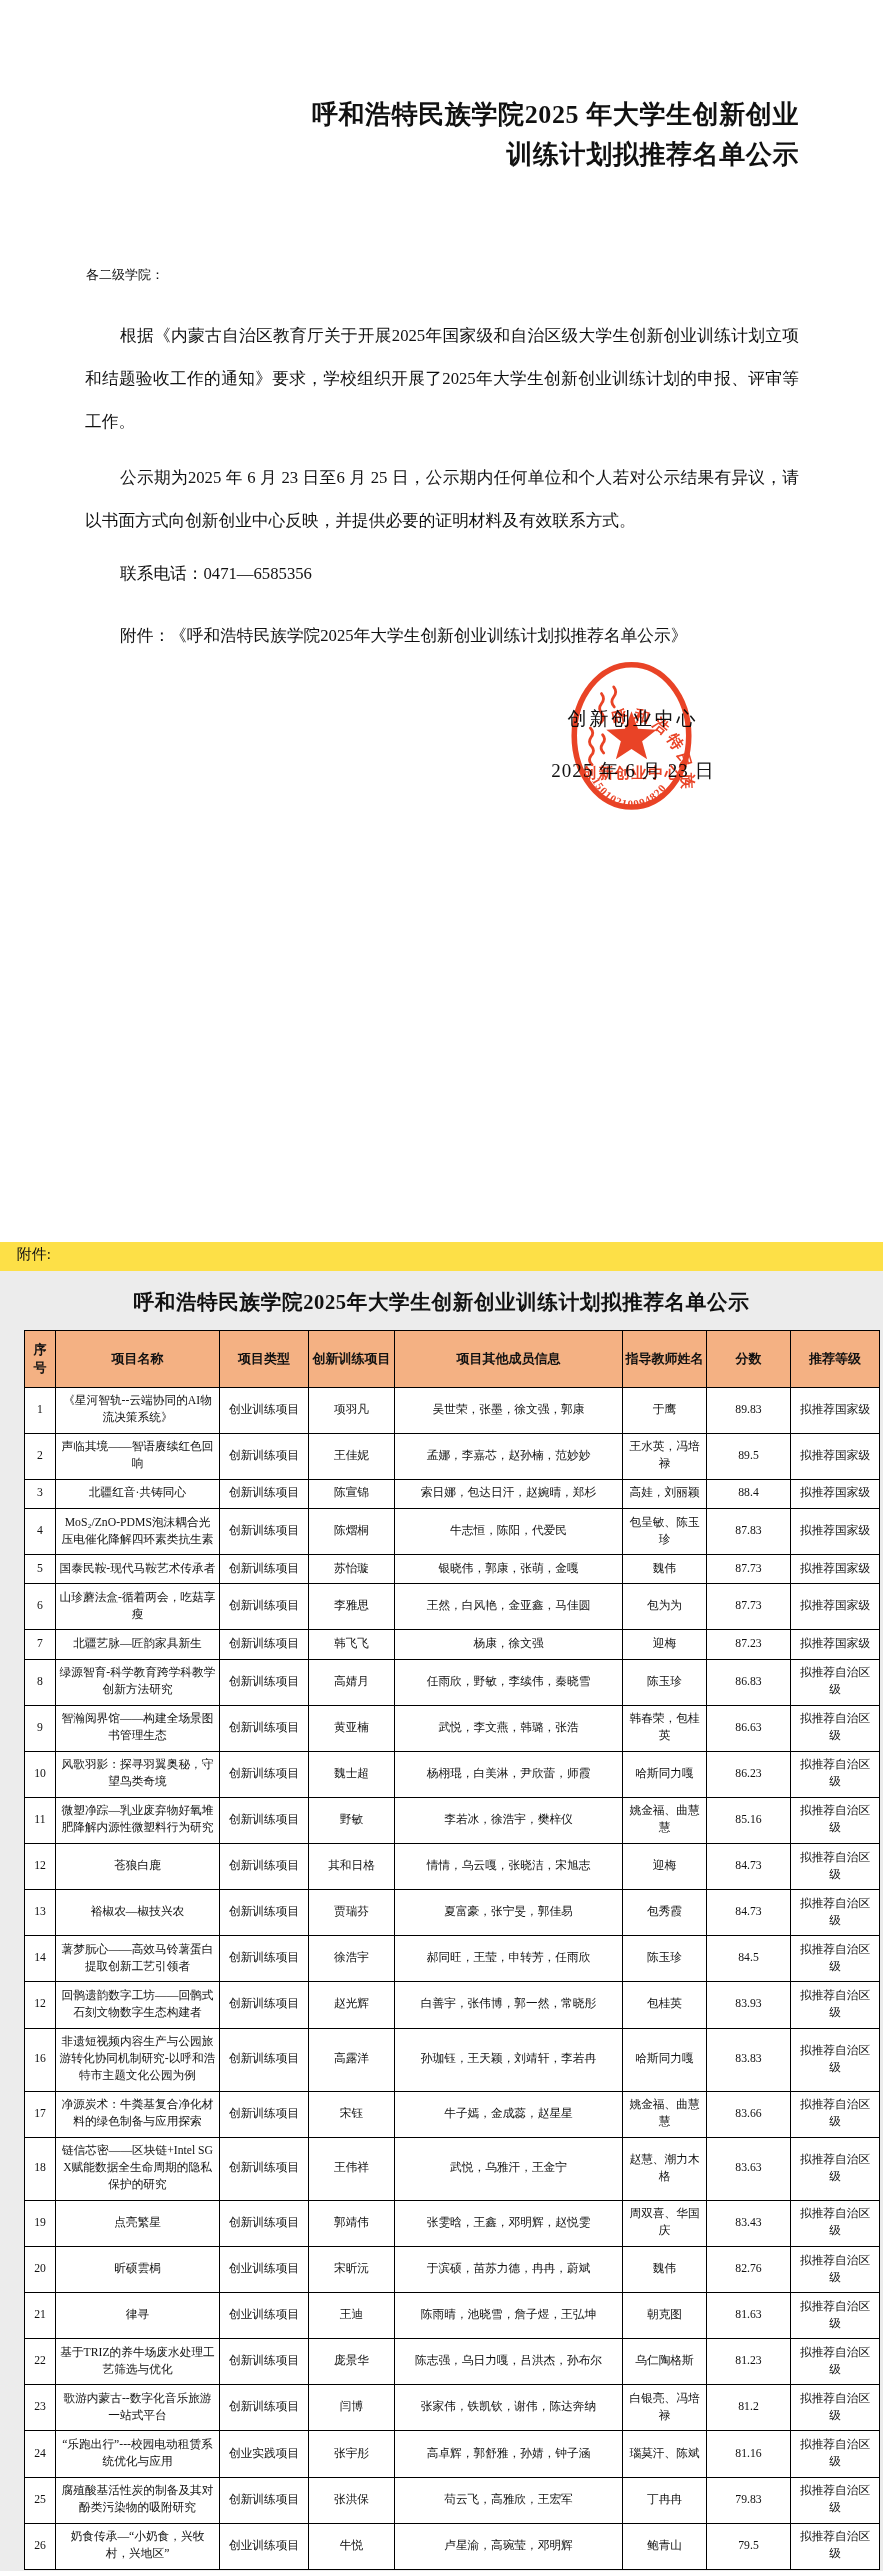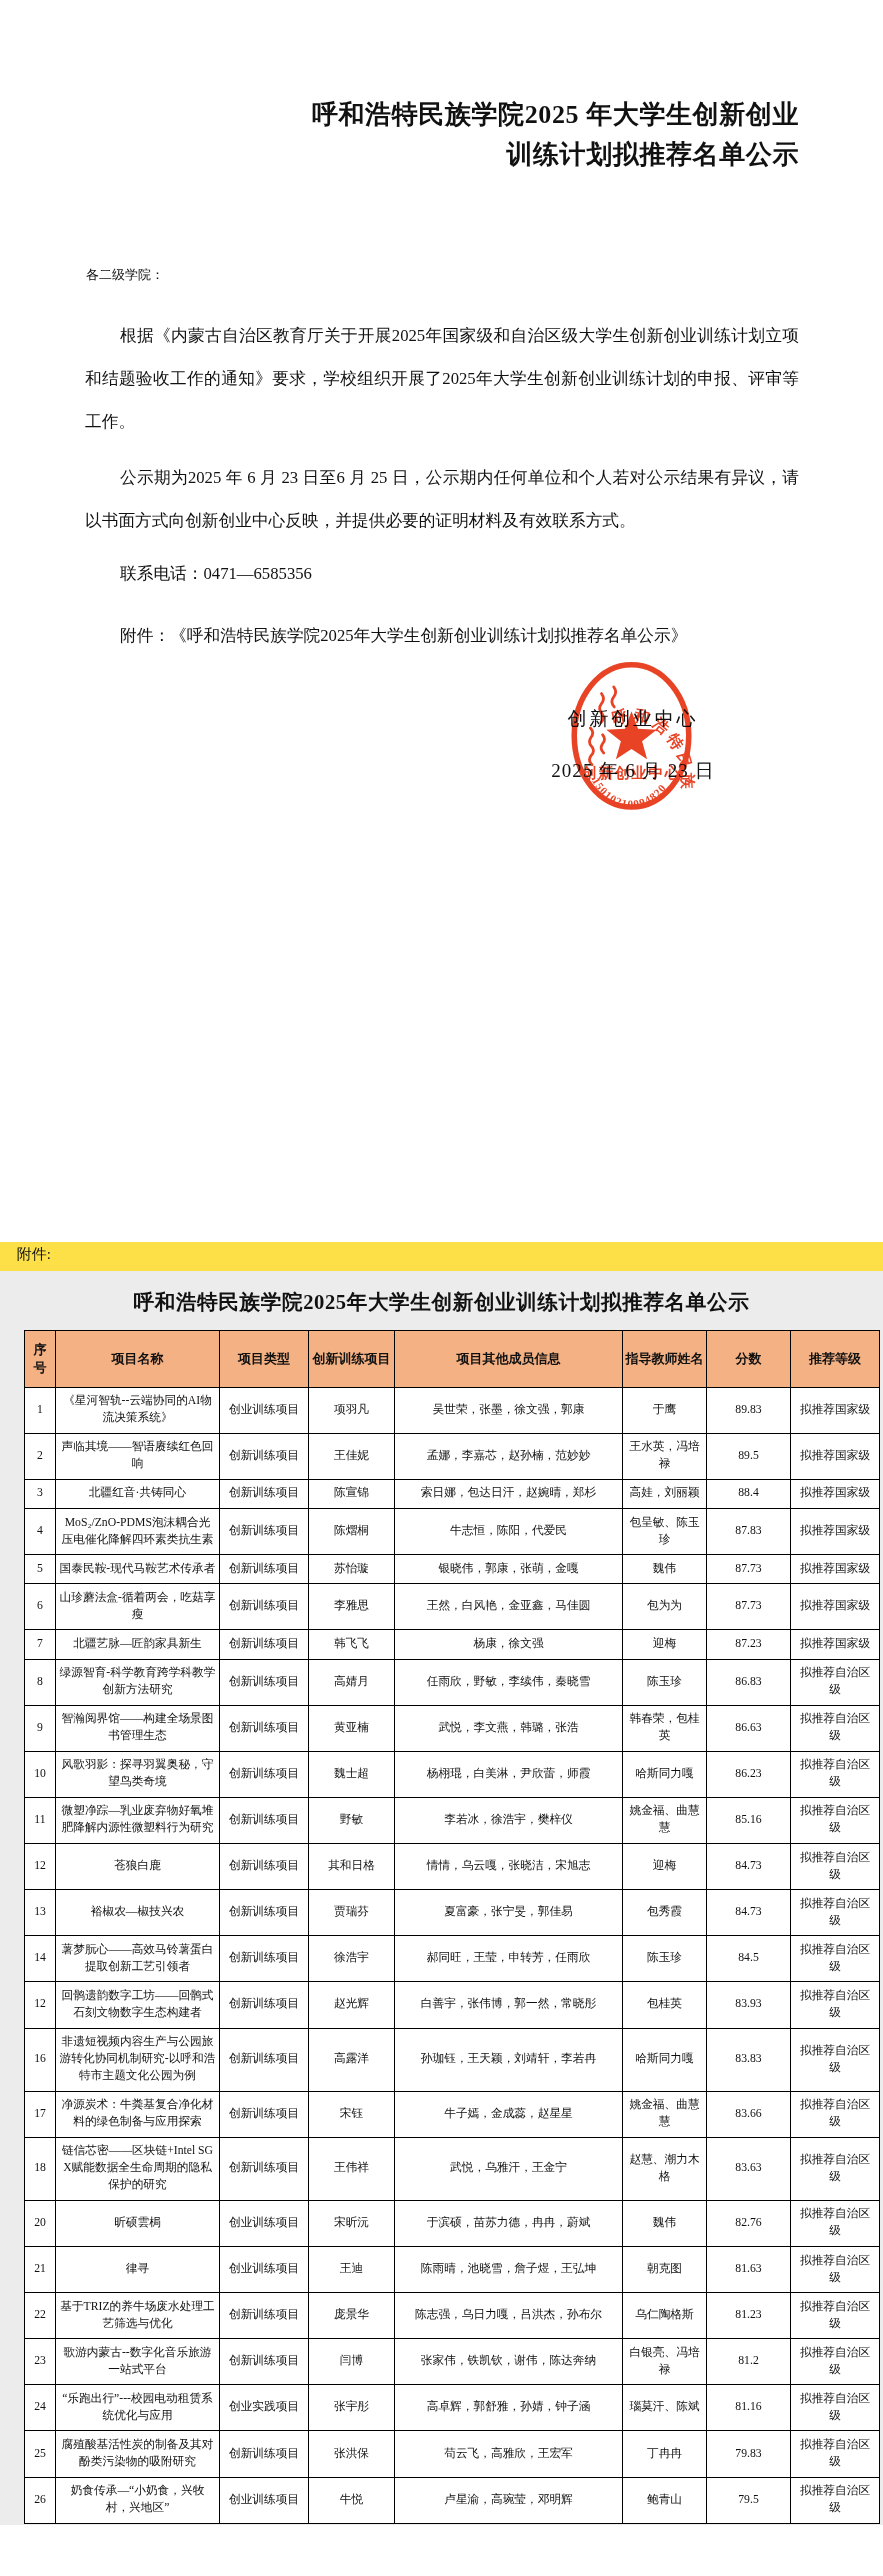--- a/index.html
+++ b/index.html
@@ -280,20 +280,30 @@
             <td>18</td>
             <td>链信芯密——区块链+Intel SGX赋能数据全生命周期的隐私保护的研究</td>
             <td>创新训练项目</td>
             <td>王伟祥</td>
             <td>武悦，乌雅汗，王金宁</td>
             <td>赵慧、潮力木格</td>
             <td>83.63</td>
             <td>拟推荐自治区级</td>
           </tr>
           <tr>
+            <td>19</td>
+            <td>点亮繁星</td>
+            <td>创新训练项目</td>
+            <td>郭靖伟</td>
+            <td>张雯晗，王鑫，邓明辉，赵悦雯</td>
+            <td>周双喜、华国庆</td>
+            <td>83.43</td>
+            <td>拟推荐自治区级</td>
+          </tr>
+          <tr>
             <td>20</td>
             <td>昕硕雲梮</td>
             <td>创业训练项目</td>
             <td>宋昕沅</td>
             <td>于滨硕，苗苏力德，冉冉，蔚斌</td>
             <td>魏伟</td>
             <td>82.76</td>
             <td>拟推荐自治区级</td>
           </tr>
           <tr>

